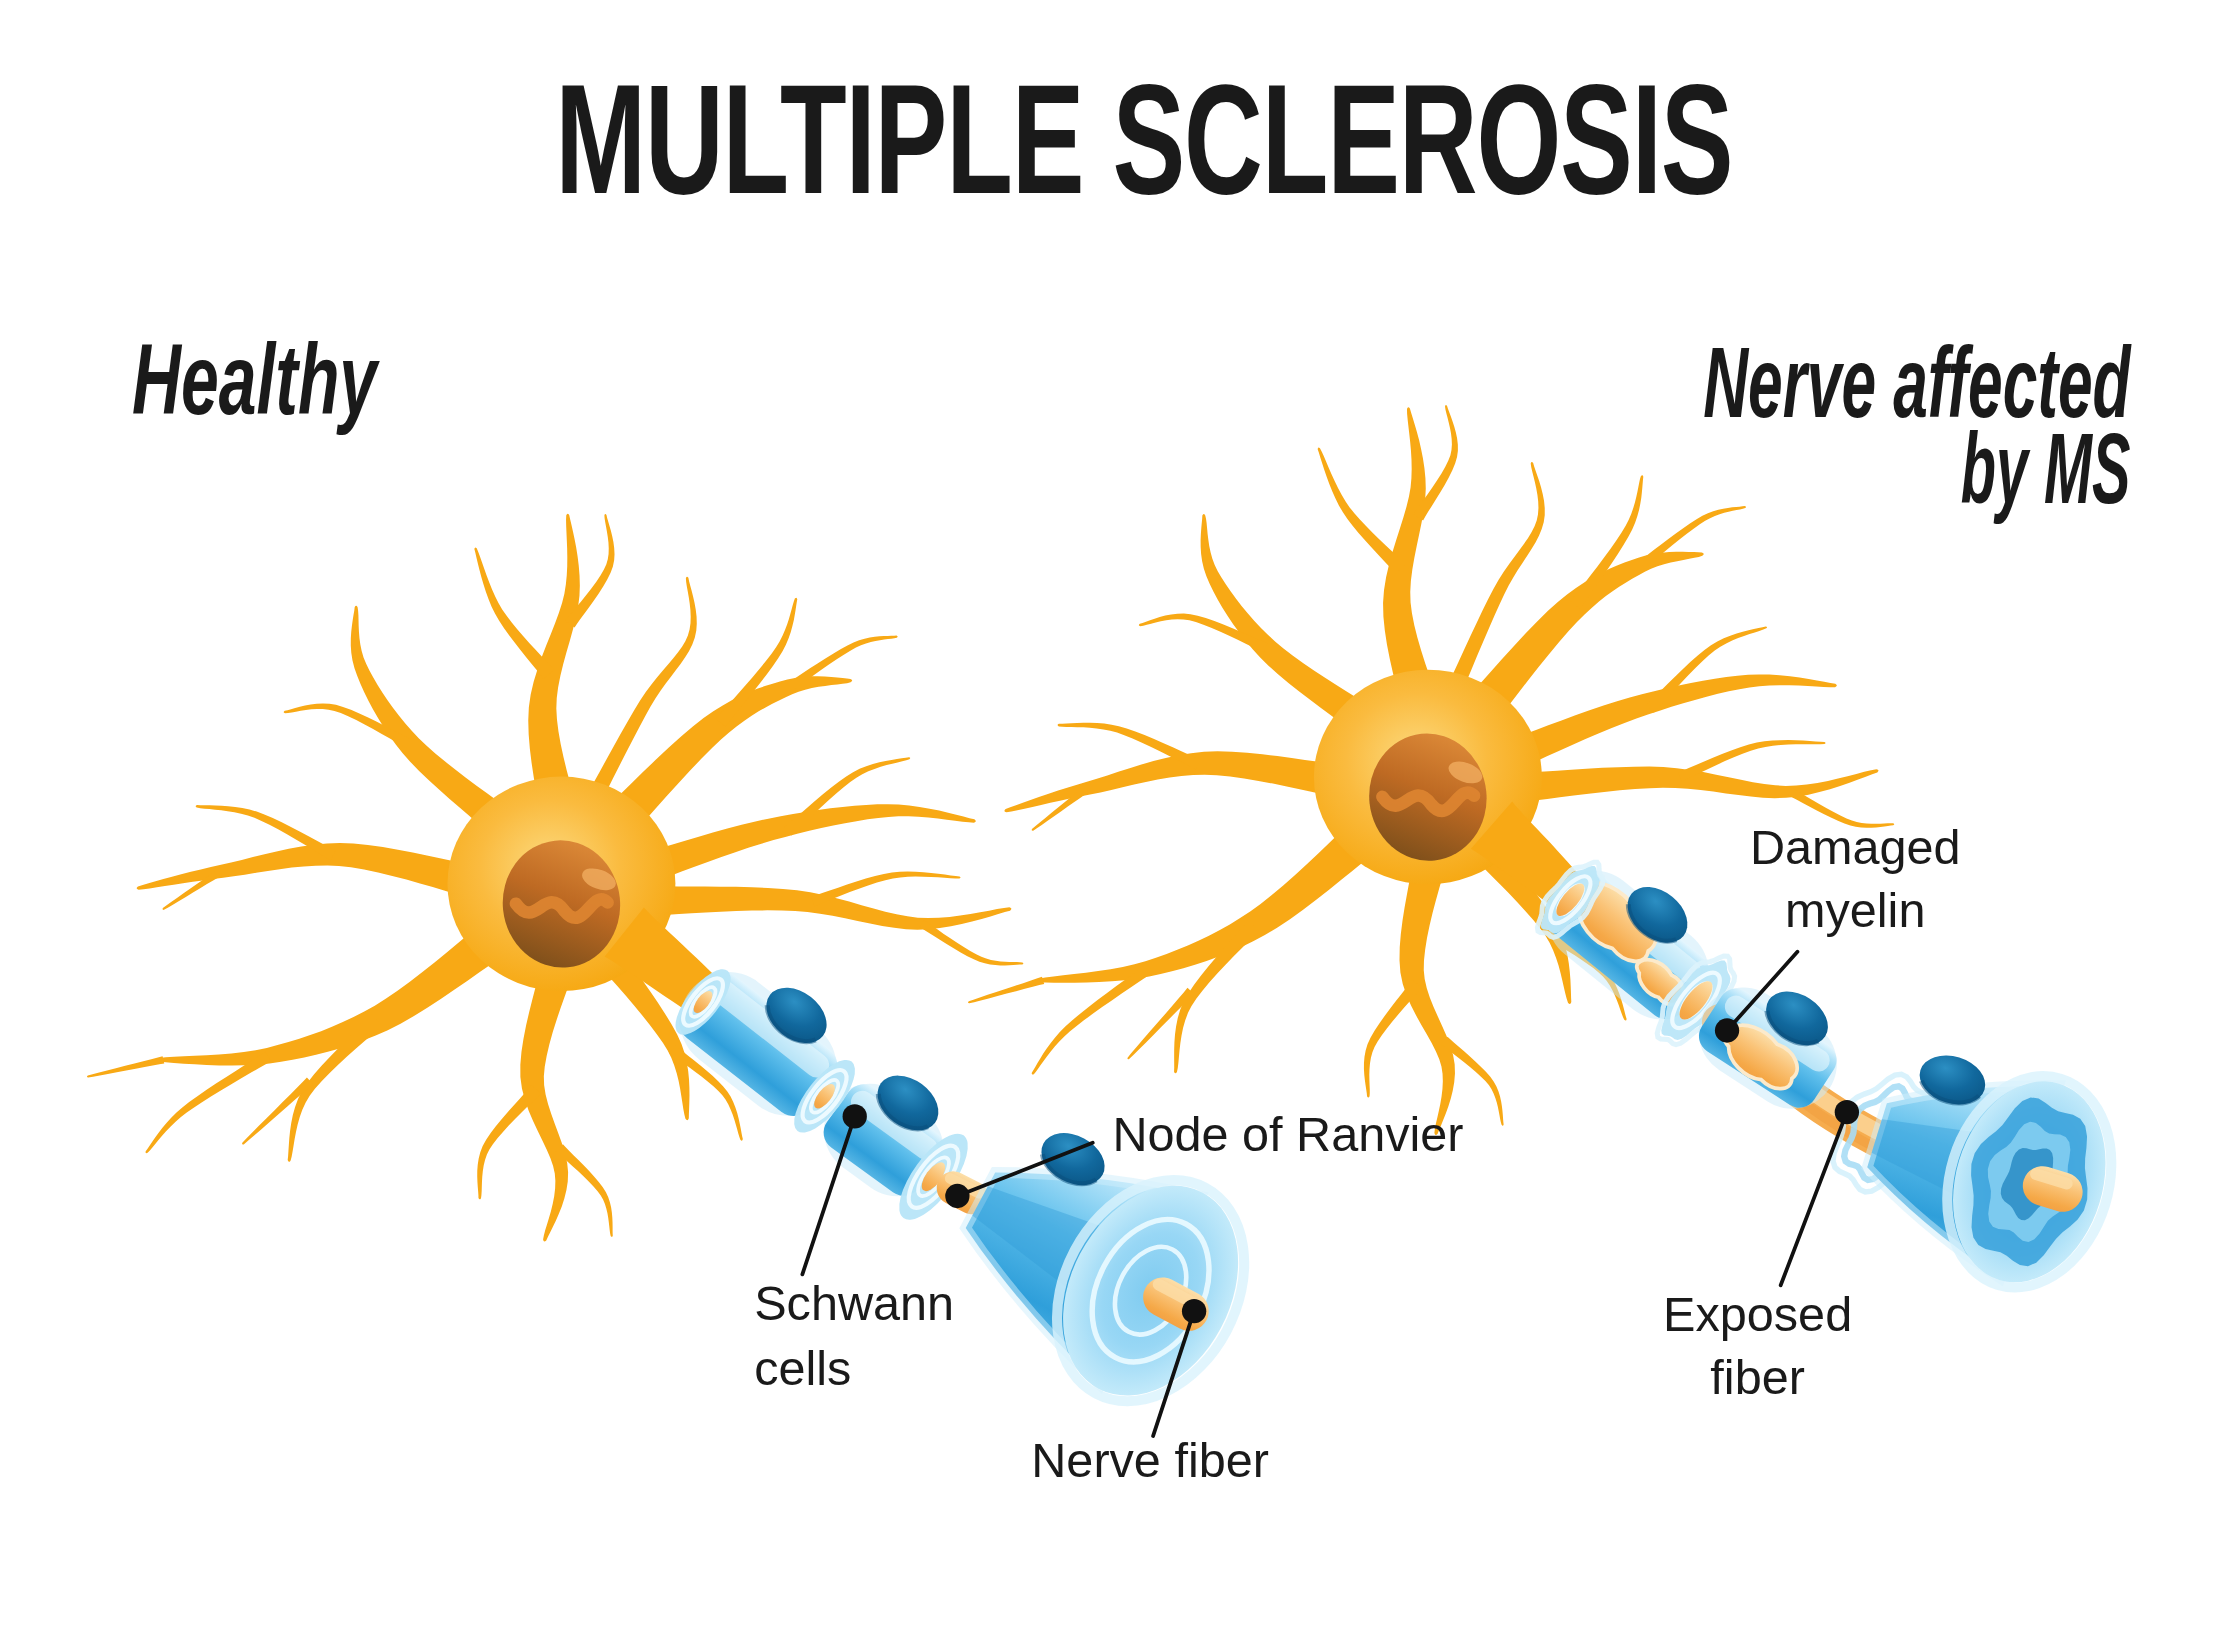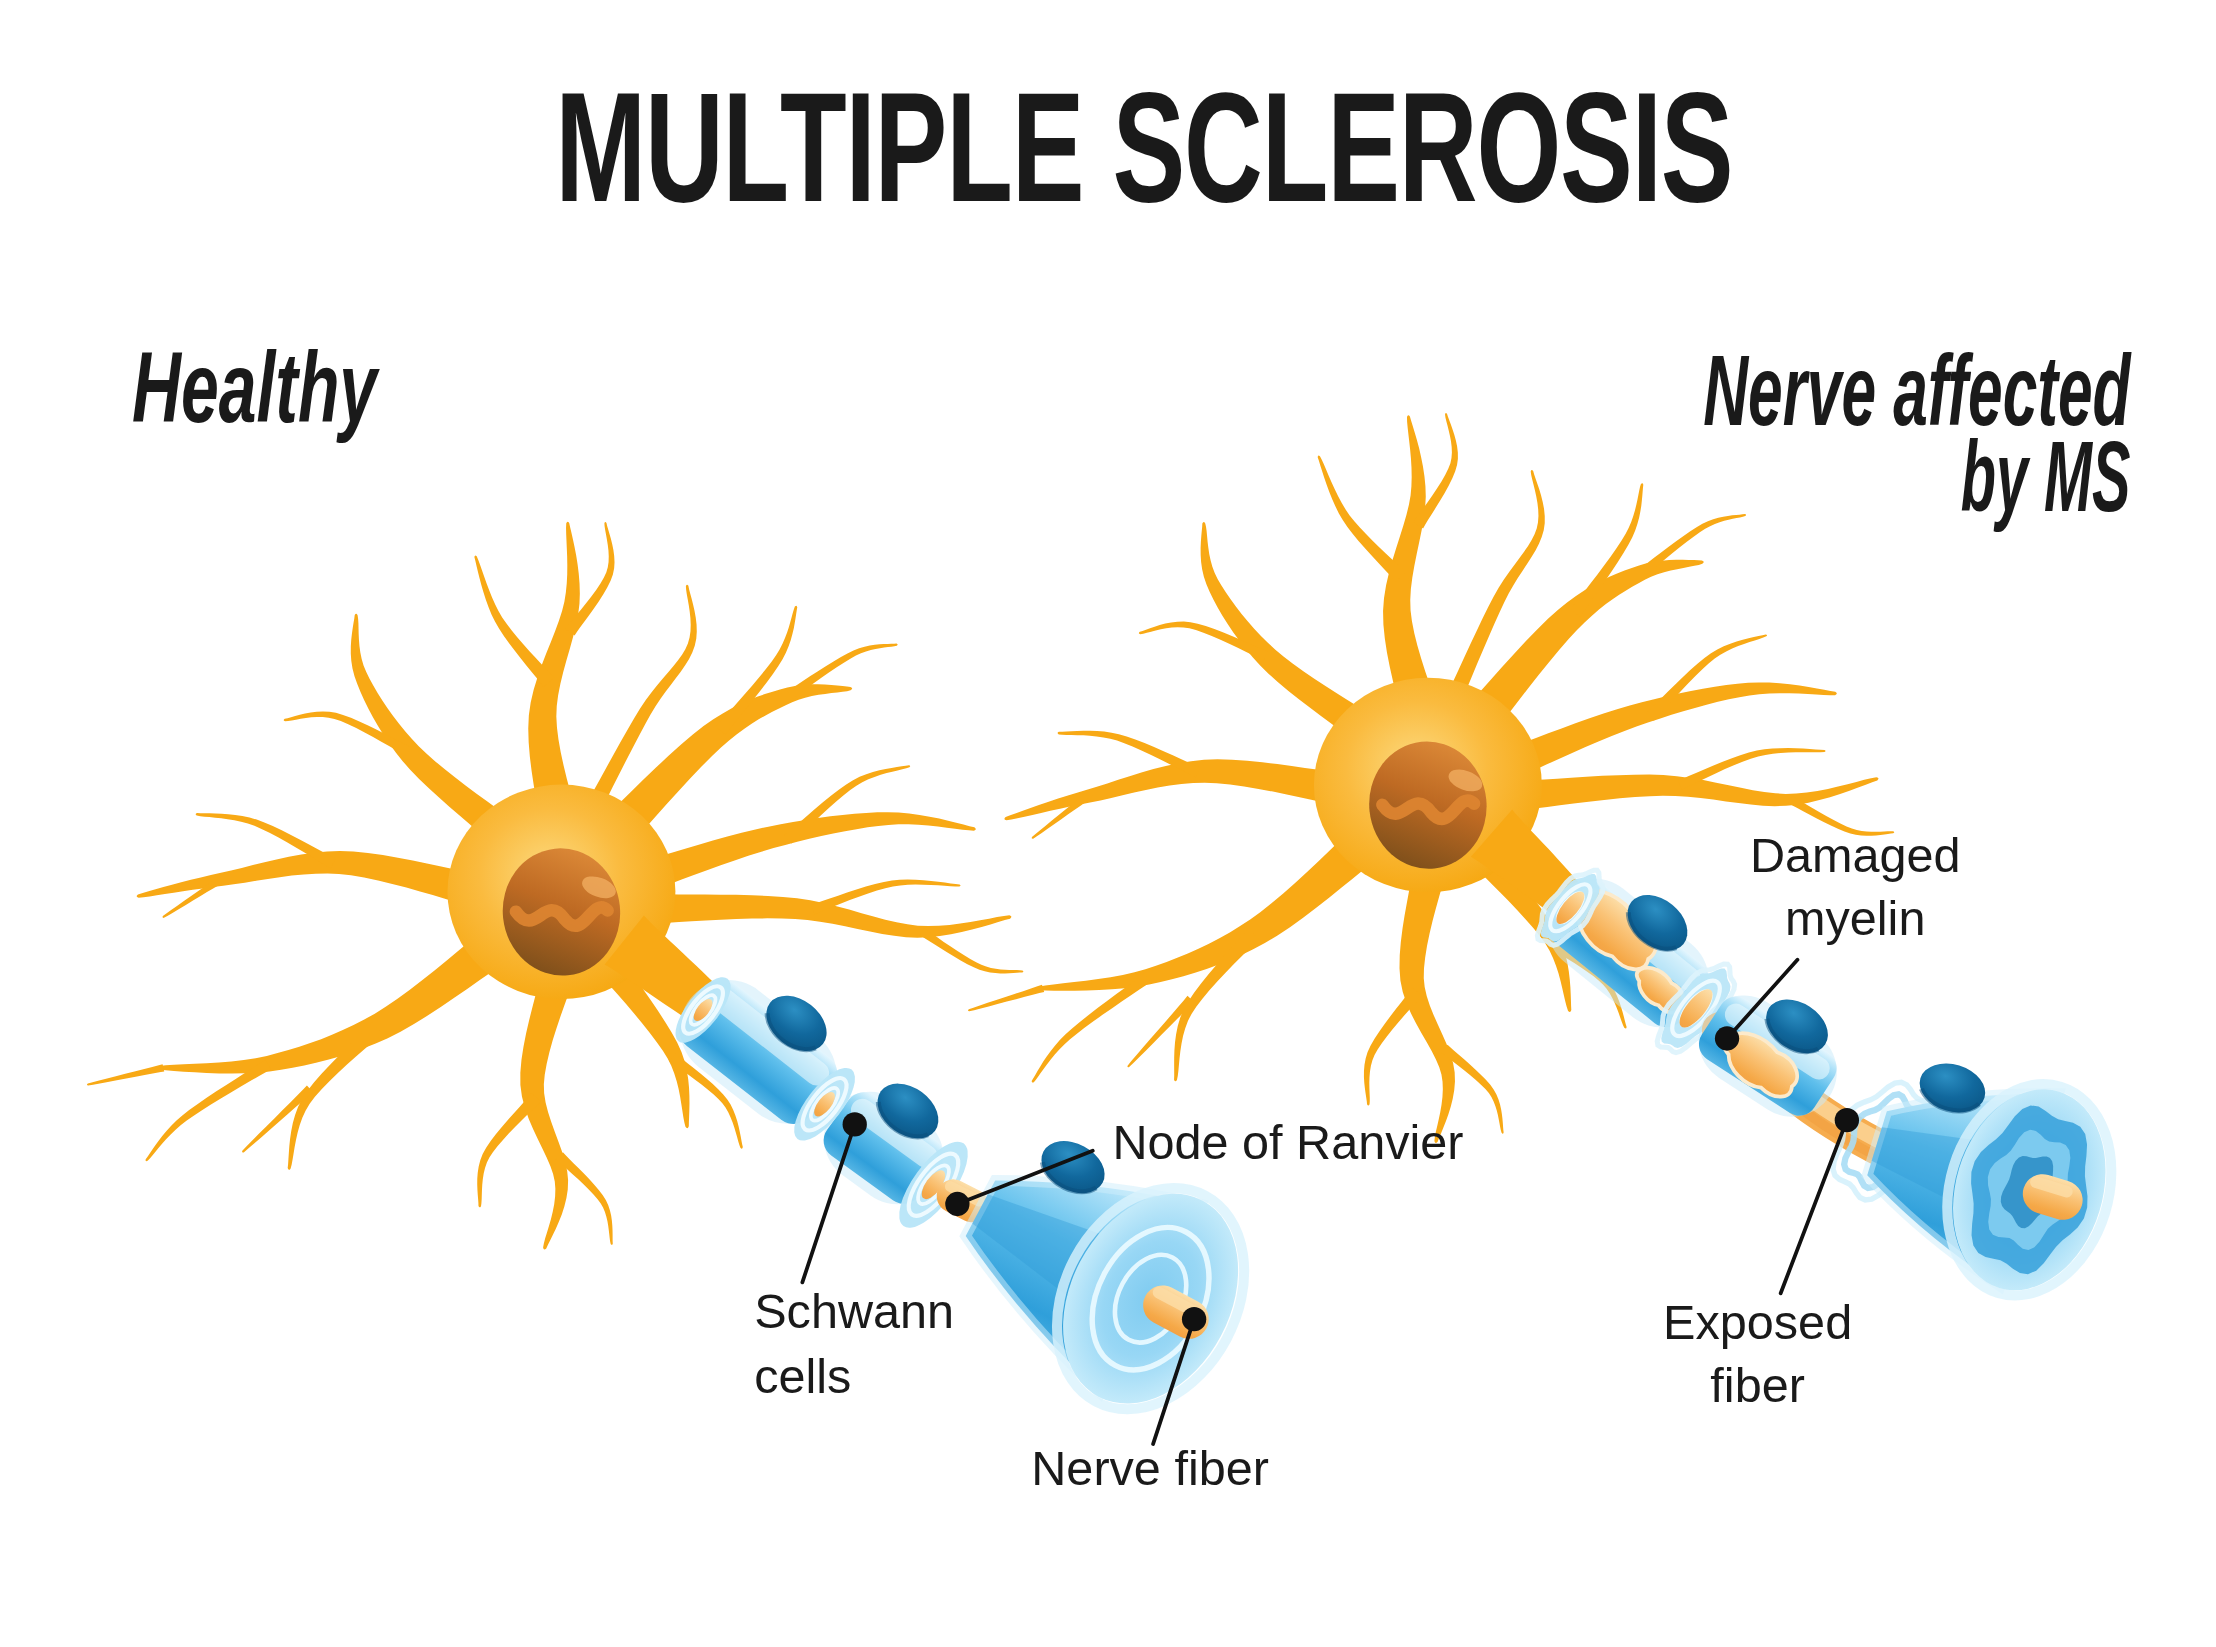--- a/index.html
+++ b/index.html
@@ -1,16 +1,16 @@
 <!DOCTYPE html>
 <html style="--bg: #FFFFFF; --text: #1A1A1A; --pointer: #111111;font-size:7px"><head>
 <meta charset="utf-8">
 <style>
   html,body{margin:0;padding:0;background:var(--bg,#fff);}
-  .stage{width:100%;max-width:2344px;margin:12px auto;}
+  .stage{width:100%;max-width:2344px;margin:4px auto;}
   svg{display:block;width:100%;height:auto;background:var(--bg,#fff);}
   text{fill:var(--text,#1a1a1a);}
   .title{font-family:"Liberation Sans",sans-serif;font-weight:900;font-size:372px;letter-spacing:-4px;}
   .header{font-family:"Liberation Sans",sans-serif;font-weight:700;font-style:italic;font-size:238px;}
   .label{font-family:"Liberation Sans",sans-serif;font-weight:400;font-size:116px;}
   .mid{text-anchor:middle}
   .end{text-anchor:end}
   .pointer{stroke:var(--pointer,#111);stroke-width:9;stroke-linecap:round;fill:none;}
   .dot{fill:var(--pointer,#111);stroke:none;}
 </style>

